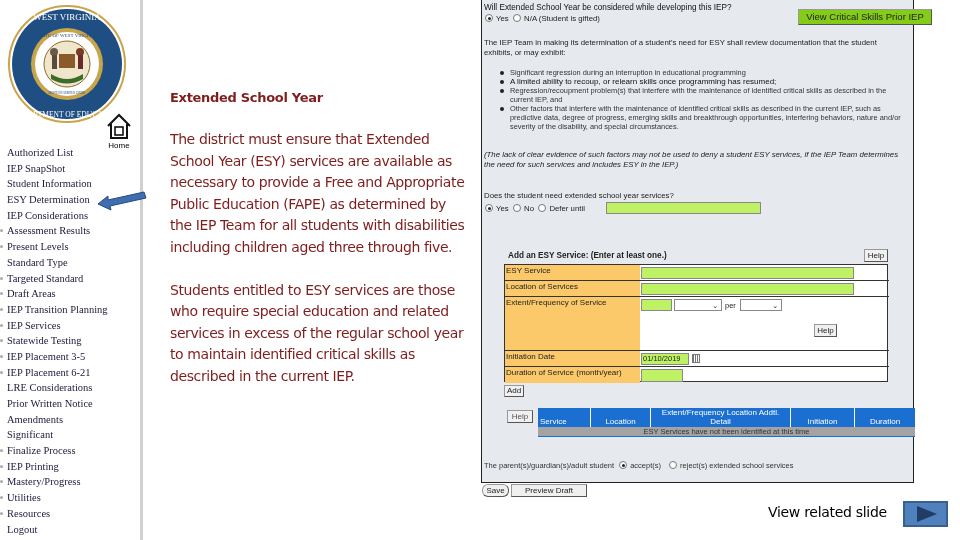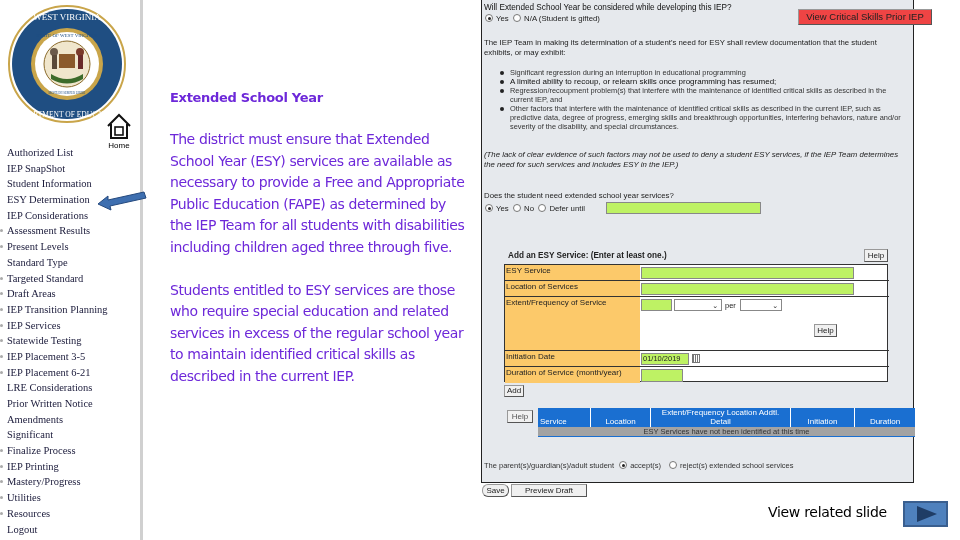--- a/index.html
+++ b/index.html
@@ -11,21 +11,21 @@
   #nav .divider { position: absolute; left: 140px; top: 0; width: 3px; height: 540px; background: #d0d0d0; }
   #seal { position: absolute; left: 6px; top: 4px; width: 122px; height: 120px; }
   #home { position: absolute; left: 105px; top: 113px; width: 28px; height: 38px; text-align: center; }
   #home .label { font-family: "Liberation Sans", sans-serif; font-size: 8px; color: #000; display: block; margin-top: -2px; }
   #navlist { position: absolute; left: 0; top: 145px; list-style: none; }
   #navlist li { position: relative; height: 15.7px; line-height: 15.7px; font-size: 10.5px; color: #1a1a3a; padding-left: 7px; white-space: nowrap; cursor: pointer; }
   #navlist li .bullet { position: absolute; left: 0px; top: 6px; width: 3px; height: 3px; background: #aaa; border-radius: 50%; }
   #arrow { position: absolute; left: 96px; top: 188px; width: 52px; height: 24px; }
 
   
-  #slide { position: absolute; left: 170px; top: 90px; width: 300px; font-family: "DejaVu Sans", sans-serif; color: #6d28d9; }
+  #slide { position: absolute; left: 170px; top: 90px; width: 300px; font-family: "DejaVu Sans", sans-serif; color: #7f1d1d; }
   #slide .heading { font-size: 13px; font-weight: bold; margin-bottom: 24px; letter-spacing: -0.3px; }
   #slide p { font-size: 14px; line-height: 21.6px; letter-spacing: -0.4px; }
   #slide p.p2 { margin-top: 21px; }
 
   
   #panel { position: absolute; left: 481px; top: 0; width: 433px; height: 483px; background: #e6e9ed; border: 1.5px solid #222; border-top: none; font-family: "Liberation Sans", sans-serif; color: #222; font-size: 7.8px; }
   .pt { position: absolute; white-space: nowrap; }
   .radio { display: inline-block; width: 8px; height: 8px; border: 1px solid #777; border-radius: 50%; background: #fff; vertical-align: -1px; margin-right: 3px; position: relative; }
   .radio.on::after { content: ""; position: absolute; left: 1.5px; top: 1.5px; width: 3px; height: 3px; background: #222; border-radius: 50%; }
   .btn { position: absolute; background: #f0f0f0; border: 1px solid #999; border-right-color: #555; border-bottom-color: #555; font-size: 8px; text-align: center; color: #222; cursor: pointer; }
@@ -123,21 +123,21 @@
   <p>The district must ensure that Extended School Year (ESY) services are available as necessary to provide a Free and Appropriate Public Education (FAPE) as determined by the IEP Team for all students with disabilities including children aged three through five.</p>
   <p class="p2">Students entitled to ESY services are those who require special education and related services in excess of the regular school year to maintain identified critical skills as described in the current IEP.</p>
 </div>
 
 <div id="panel">
   <div class="pt" style="left:2px; top:3px; font-size:8.2px; color:#111;text-align:center;">Will Extended School Year be considered while developing this IEP?</div>
   <div class="pt" style="left:3px; top:14px;">
     <span class="radio on"></span><span>Yes</span>
     &nbsp;<span class="radio"></span><span>N/A (Student is gifted)</span>
   </div>
-  <div class="btn" style="left:316px; top:9px; width:134px; height:16px; line-height:14px; font-size:9.5px; background:#ef4444;">View Critical Skills Prior IEP</div>
+  <div class="btn" style="left:316px; top:9px; width:134px; height:16px; line-height:14px; font-size:9.5px; background:#84cc16;">View Critical Skills Prior IEP</div>
 
   <div class="pt" style="left:2px; top:38px; width:410px; white-space:normal; font-size:7.8px; line-height:10px; color:#222;">The IEP Team in making its determination of a student's need for ESY shall review documentation that the student exhibits, or may exhibit:</div>
 
   <ul class="crit">
     <li>Significant regression during an interruption in educational programming</li>
     <li style="color:#111; font-size:8px;">A limited ability to recoup, or relearn skills once programming has resumed;</li>
     <li>Regression/recoupment problem(s) that interfere with the maintenance of identified critical skills as described in the current IEP, and</li>
     <li>Other factors that interfere with the maintenance of identified critical skills as described in the current IEP, such as predictive data, degree of progress, emerging skills and breakthrough opportunities, interfering behaviors, nature and/or severity of the disability, and special circumstances.</li>
   </ul>
 

